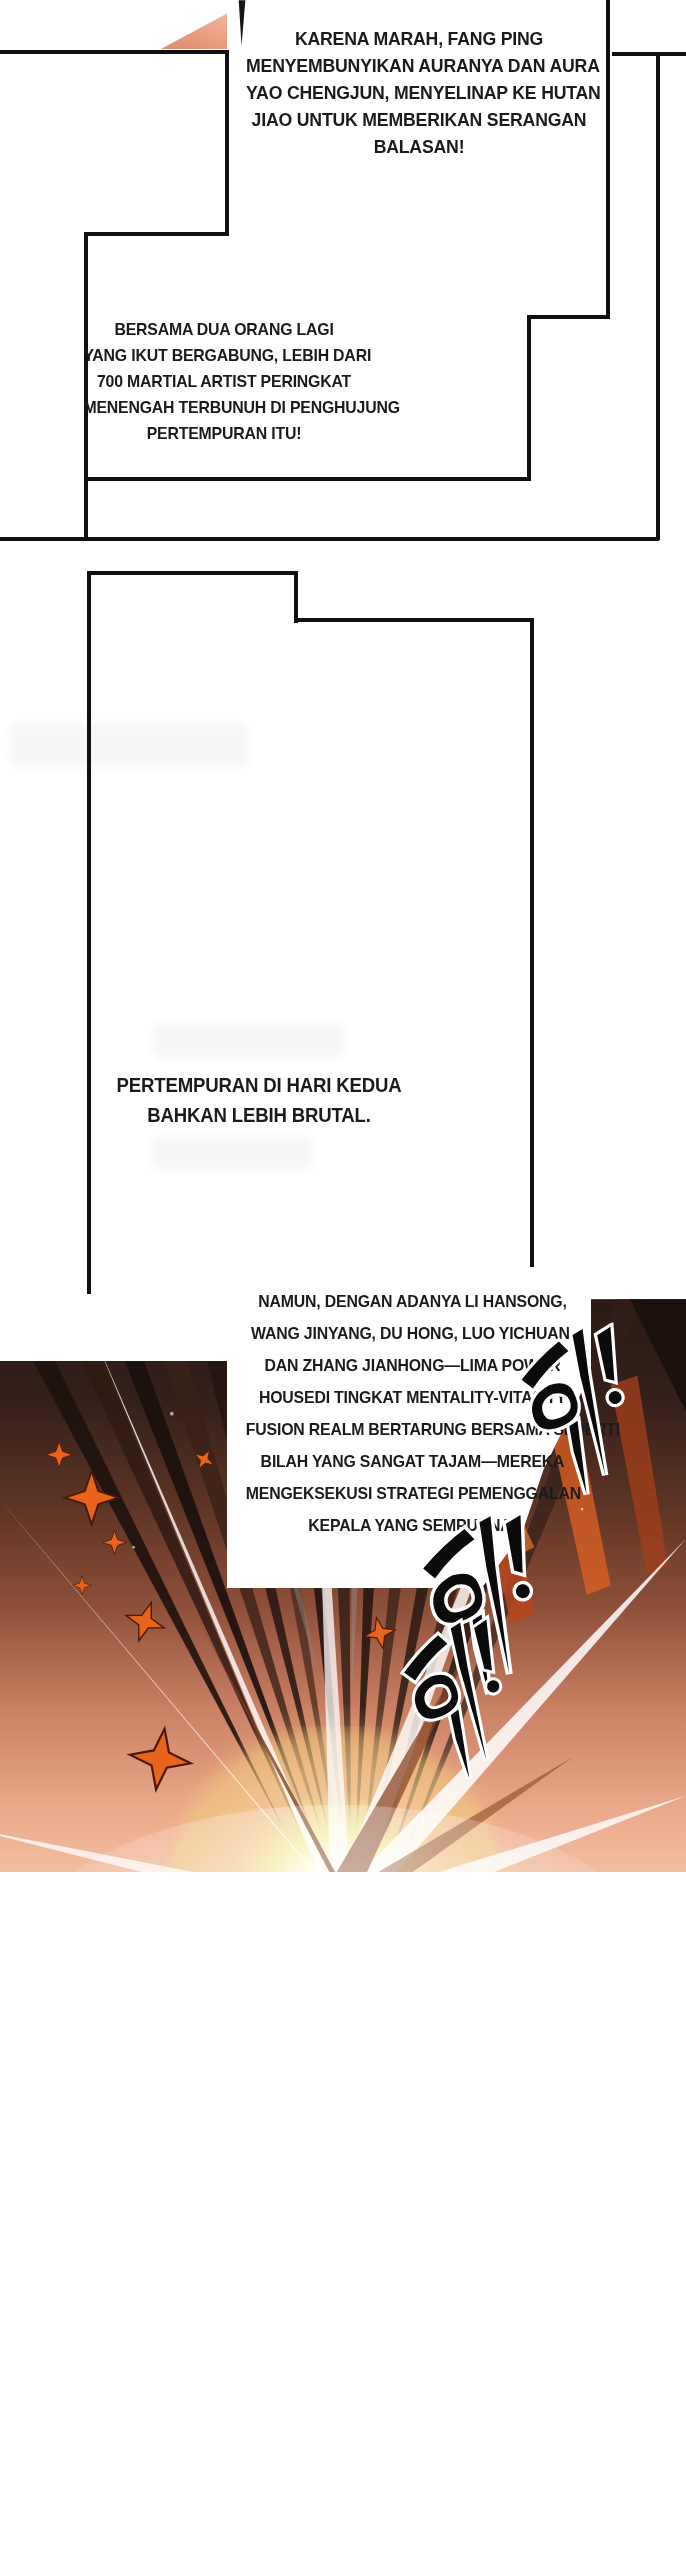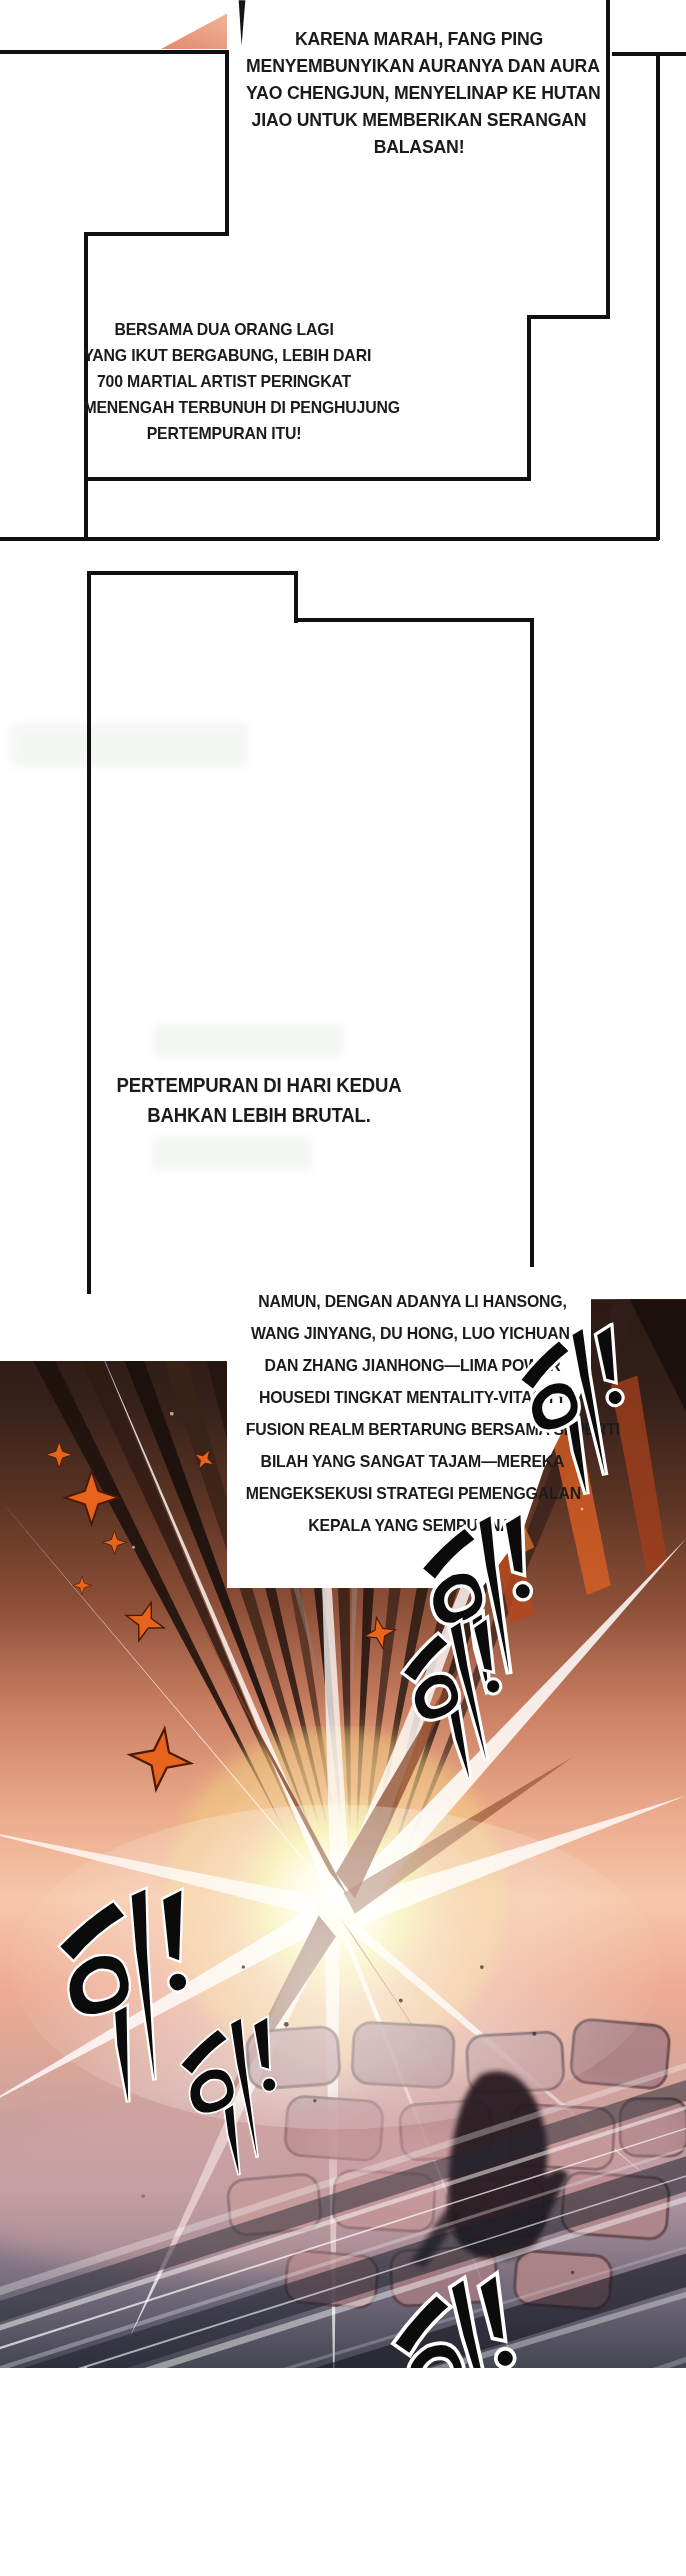--- a/index.html
+++ b/index.html
@@ -1,17 +1,17 @@
 <!DOCTYPE html>
 <html><head>
 <meta charset="utf-8">
 <style>
   html,body{margin:0;padding:0;background:#ffffff;}
   .page{
-    position:relative;width:687px;height:2368px;background:#ffffff;
+    position:relative;width:687px;height:1872px;background:#ffffff;
     overflow:hidden;font-family:"Liberation Sans",sans-serif;
   }
   
   .bline{position:absolute;background:#101010;}
   
   .caption{
     position:absolute;text-align:center;color:#1b1b1b;font-weight:700;
     transform:scaleX(.95);transform-origin:center top;letter-spacing:-0.2px;
   }
   .caption .ln{display:block;white-space:nowrap;}

